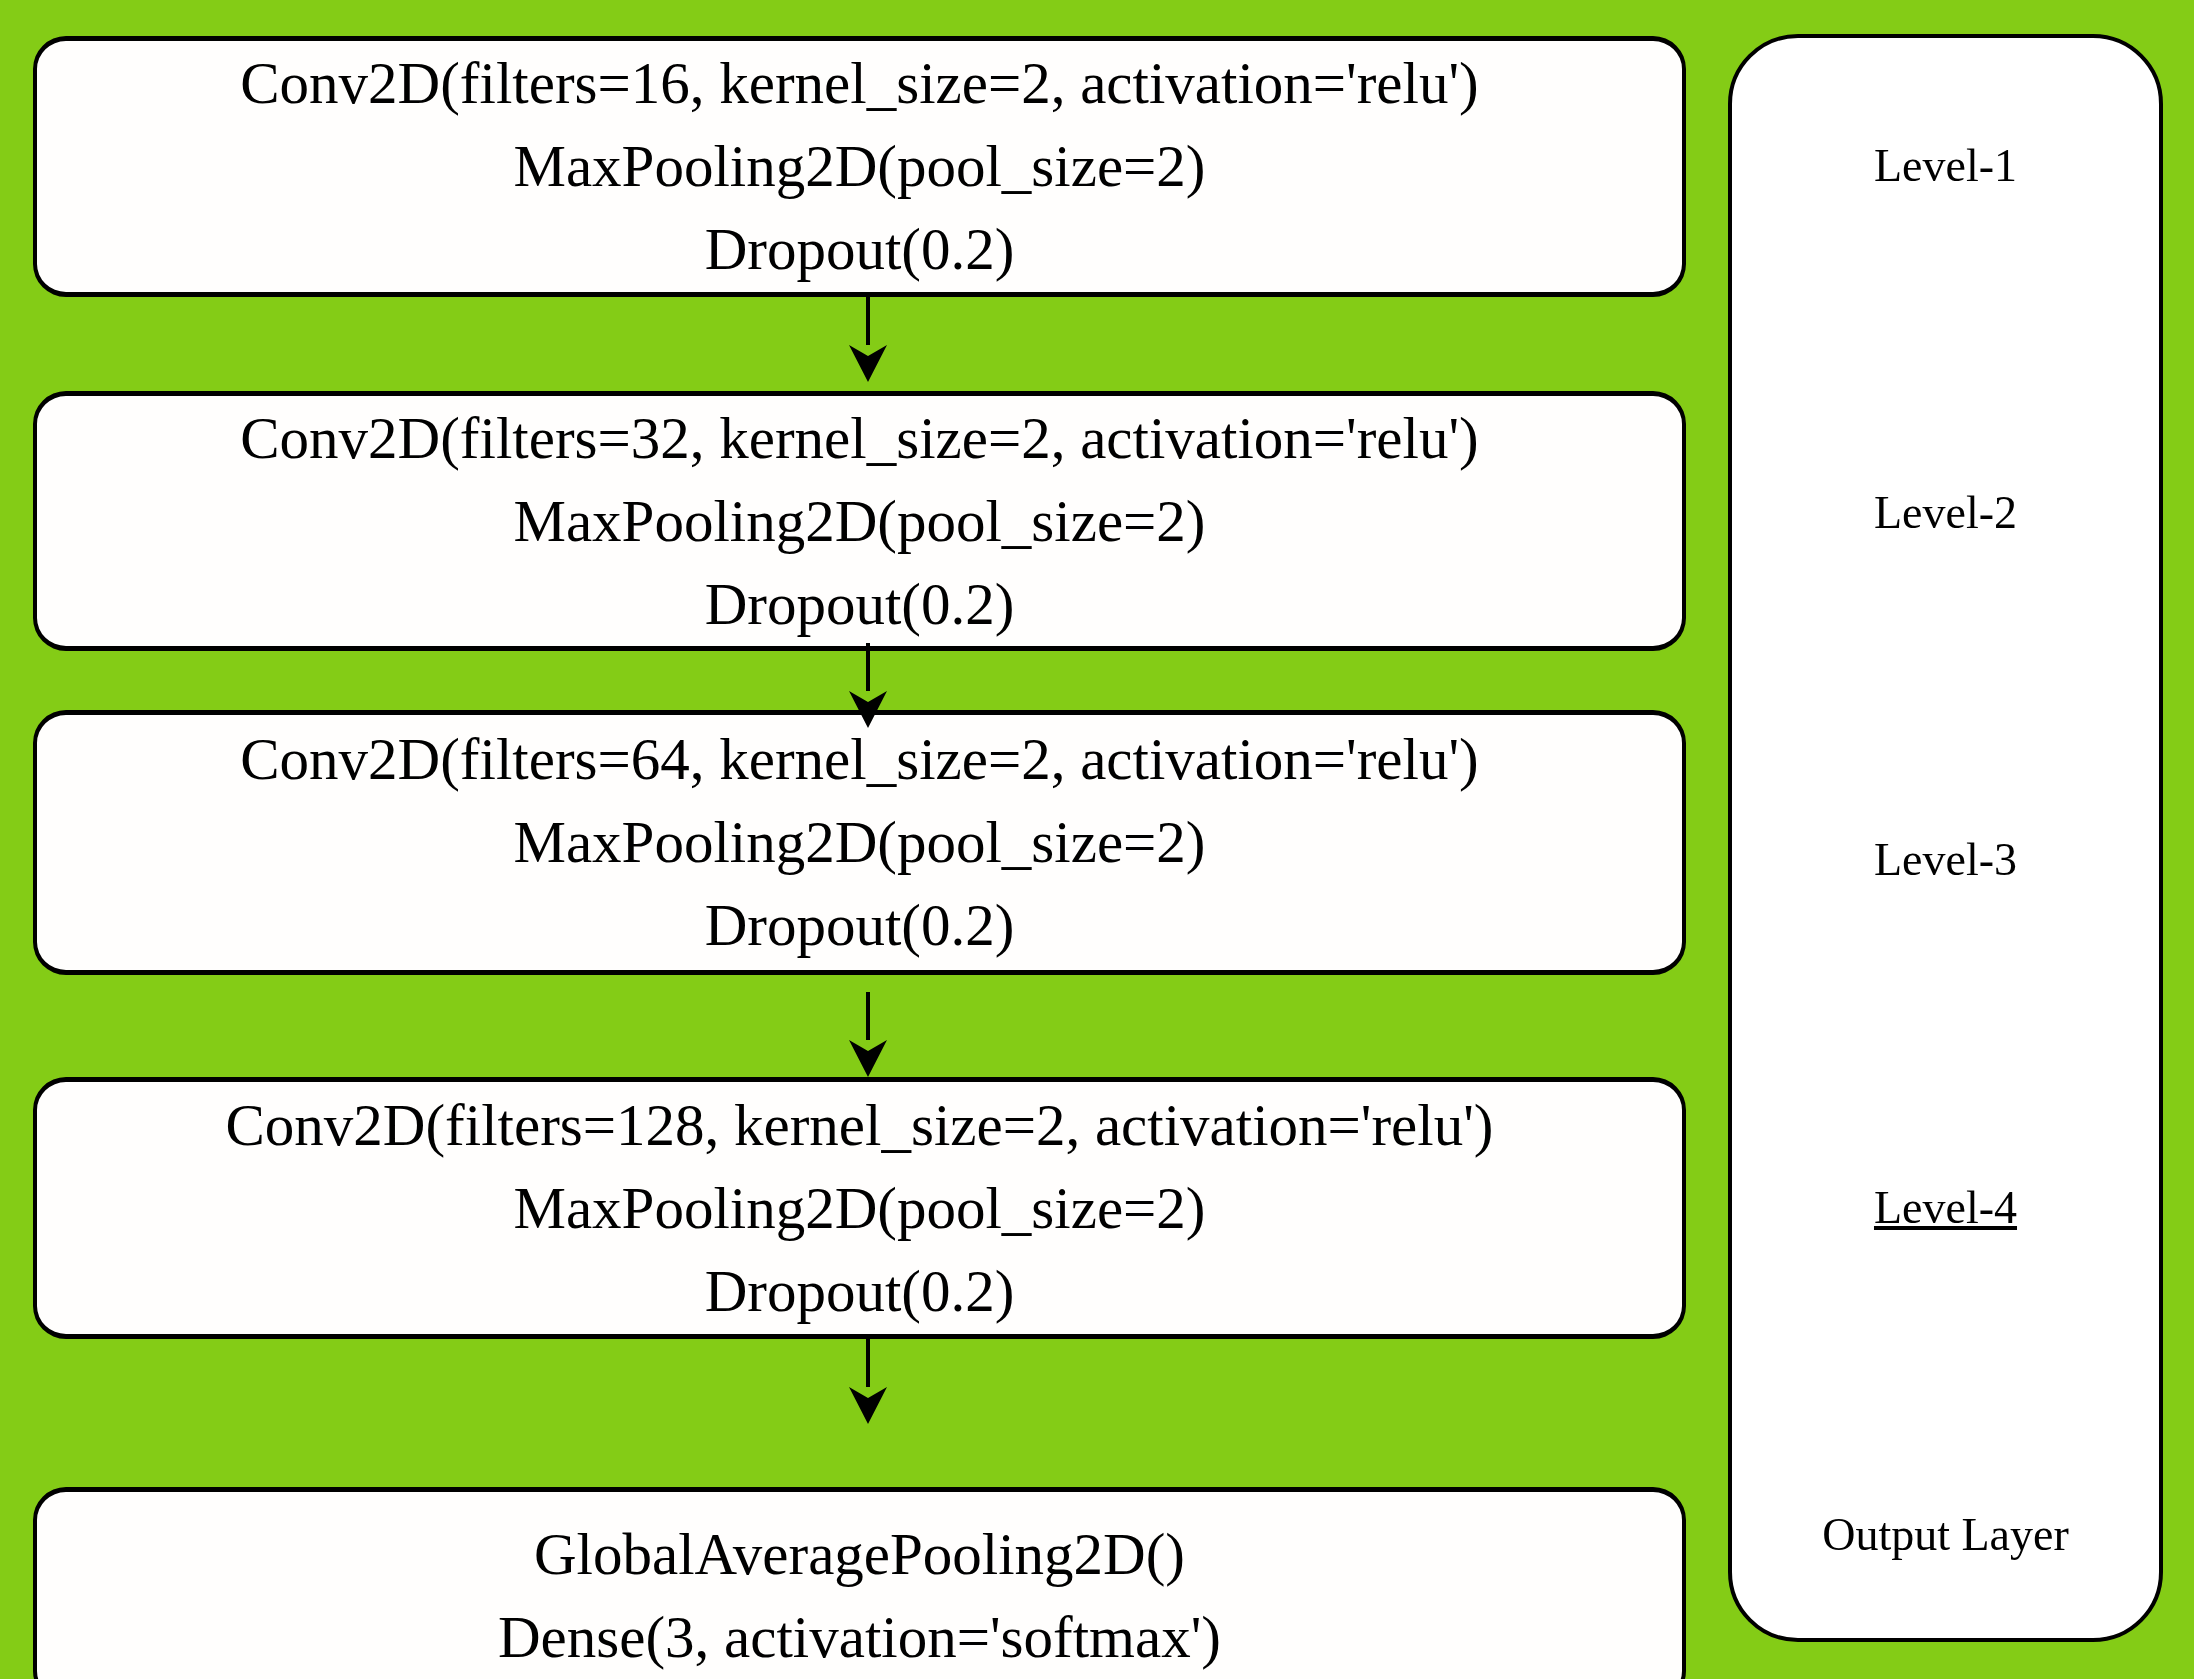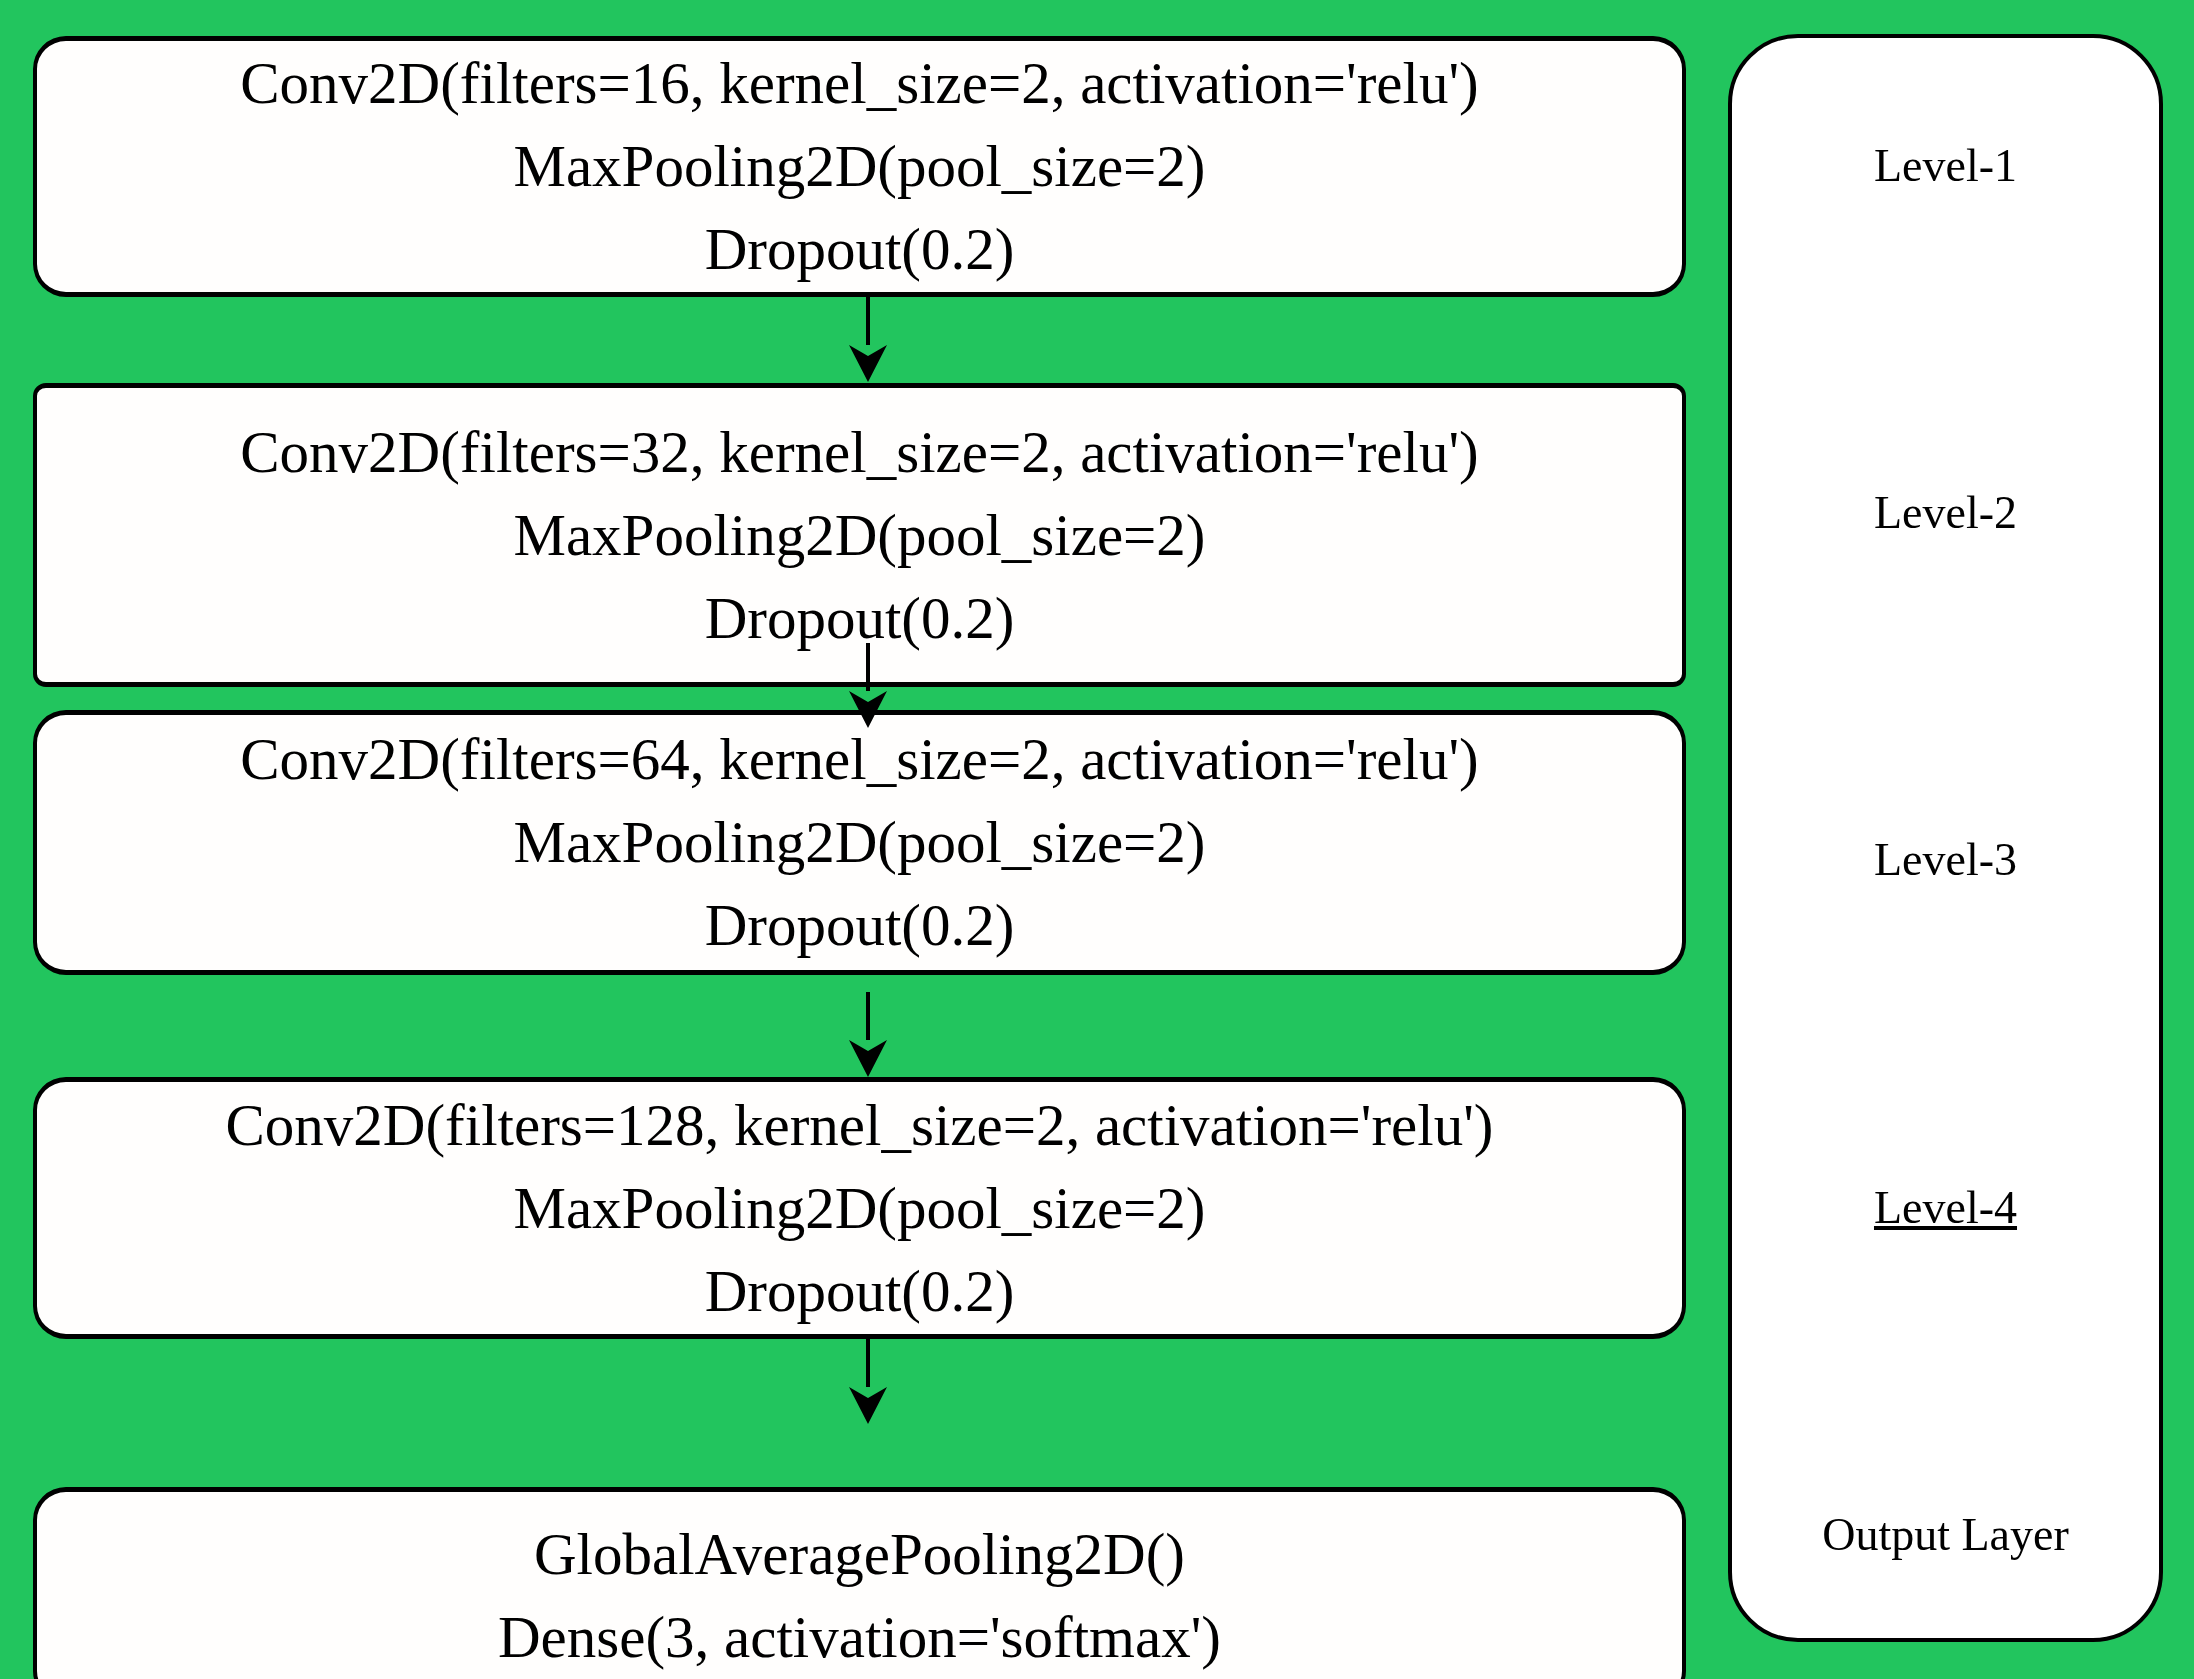--- a/index.html
+++ b/index.html
@@ -1,20 +1,20 @@
 <!DOCTYPE html>
 <html style="font-size:12.8px"><head>
 <meta charset="utf-8">
 <style>
   html, body { margin: 0; padding: 0; background: #ffffff; }
   #canvas {
     position: relative;
     width: 2194px;
     height: 1680px;
-    background: #22c55e;
+    background: #84cc16;
     font-family: "Liberation Serif", "DejaVu Serif", serif;
     color: #000000;
   }
 
   
   .block {
     position: absolute;
     left: 33px;
     width: 1653px;
     box-sizing: border-box;
@@ -26,21 +26,21 @@
     display: flex;
     flex-direction: column;
     justify-content: center;
     align-items: center;
     text-align: center;
     font-size: 59px;
     line-height: 83px;
     white-space: nowrap;
   }
   .b0 { top: 36px;   height: 261px; }
-  .b1 { top: 383px;  height: 304px; border-radius: 13px; }
+  .b1 { top: 391px;  height: 260px; }
   .b2 { top: 710px;  height: 265px; }
   .b3 { top: 1077px; height: 262px; }
   .b4 { top: 1487px; height: 217px; }
 
   
   .arrow {
     position: absolute;
     left: 849px;
     width: 38px;
     display: flex;

